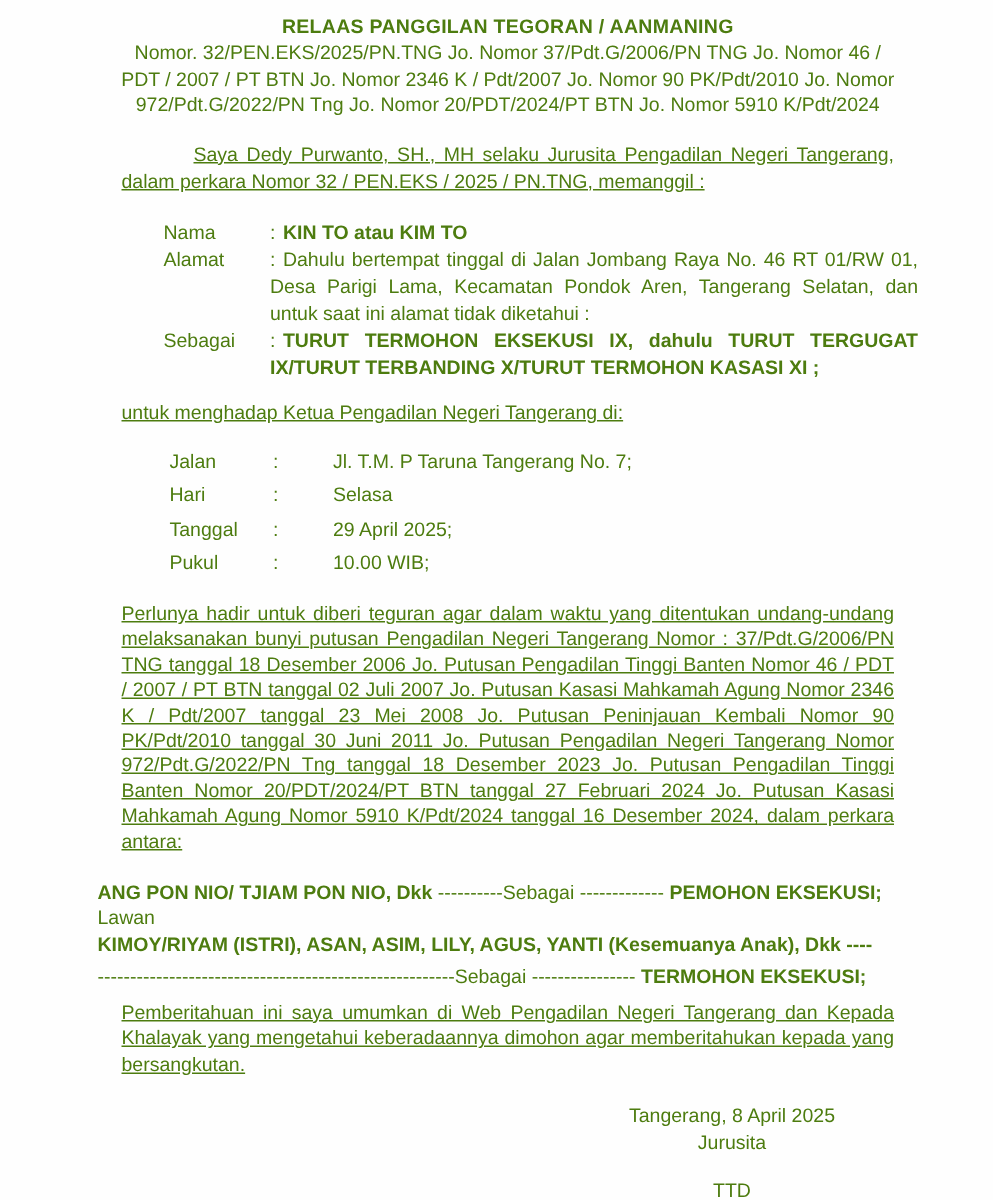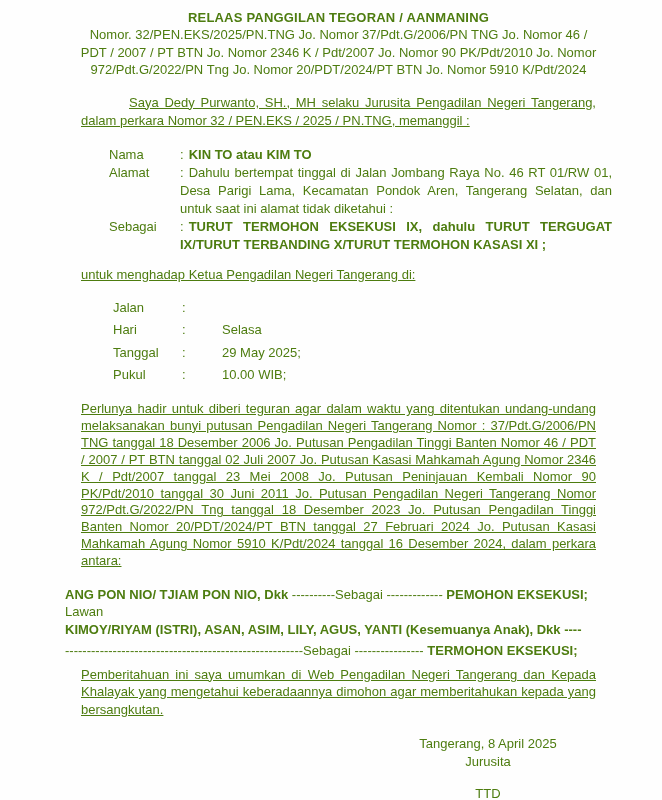--- a/index.html
+++ b/index.html
@@ -124,30 +124,31 @@
       <div class="svalue"><span class="colon">:</span><span class="bold">TURUT TERMOHON EKSEKUSI IX, dahulu TURUT TERGUGAT IX/TURUT TERBANDING X/TURUT TERMOHON KASASI XI ;</span></div>
     </div>
   </div>
 
   <p class="appear">untuk menghadap Ketua Pengadilan Negeri Tangerang di:</p>
 
   <div class="appearance">
     <div class="arow">
       <div class="alabel">Jalan</div>
       <div class="acolon">:</div>
+      <div class="avalue">Jl. T.M. P Taruna Tangerang No. 7;</div>
     </div>
     <div class="arow">
       <div class="alabel">Hari</div>
       <div class="acolon">:</div>
       <div class="avalue">Selasa</div>
     </div>
     <div class="arow">
       <div class="alabel">Tanggal</div>
       <div class="acolon">:</div>
-      <div class="avalue">29 May 2025;</div>
+      <div class="avalue">29 April 2025;</div>
     </div>
     <div class="arow">
       <div class="alabel">Pukul</div>
       <div class="acolon">:</div>
       <div class="avalue">10.00 WIB;</div>
     </div>
   </div>
 
   <p class="mainpara">Perlunya hadir untuk diberi teguran agar dalam waktu yang ditentukan undang-undang melaksanakan bunyi putusan Pengadilan Negeri Tangerang Nomor : 37/Pdt.G/2006/PN TNG tanggal 18 Desember 2006 Jo. Putusan Pengadilan Tinggi Banten Nomor 46 / PDT / 2007 / PT BTN tanggal 02 Juli 2007 Jo. Putusan Kasasi Mahkamah Agung Nomor 2346 K / Pdt/2007 tanggal 23 Mei 2008 Jo. Putusan Peninjauan Kembali Nomor 90 PK/Pdt/2010 tanggal 30 Juni 2011 Jo. Putusan Pengadilan Negeri Tangerang Nomor 972/Pdt.G/2022/PN Tng tanggal 18 Desember 2023 Jo. Putusan Pengadilan Tinggi Banten Nomor 20/PDT/2024/PT BTN tanggal 27 Februari 2024 Jo. Putusan Kasasi Mahkamah Agung Nomor 5910 K/Pdt/2024 tanggal 16 Desember 2024, dalam perkara antara:</p>
 

